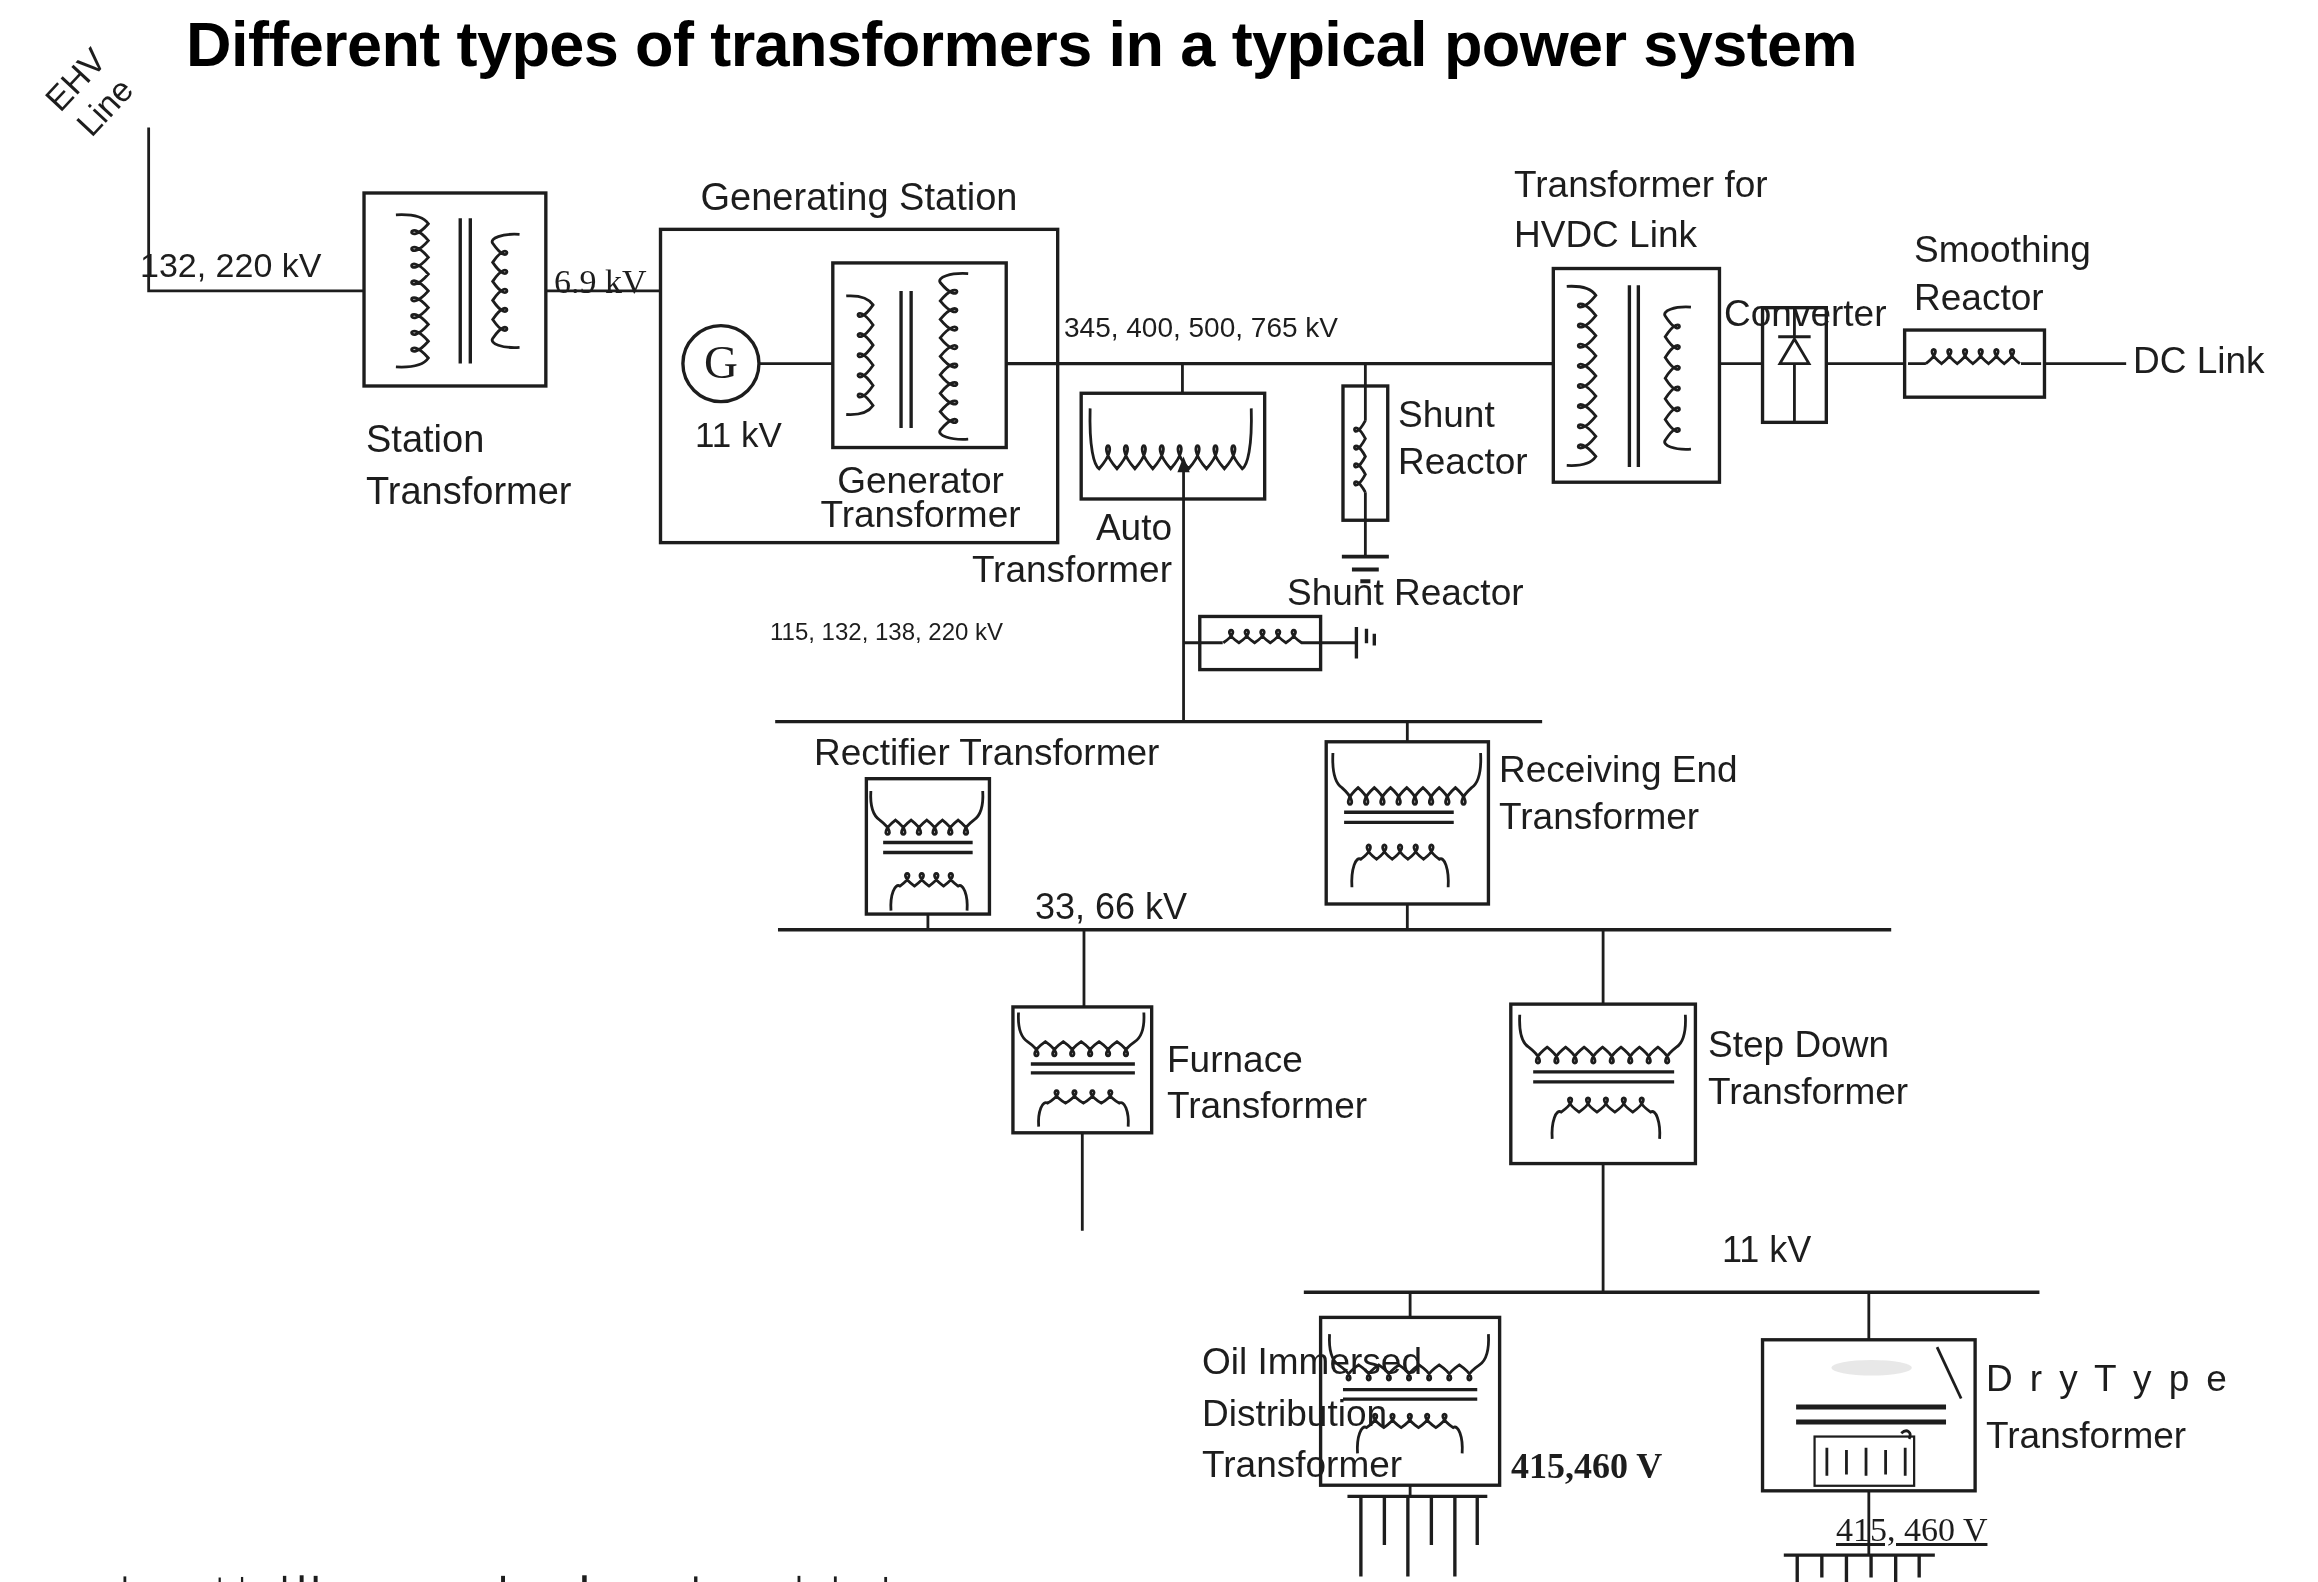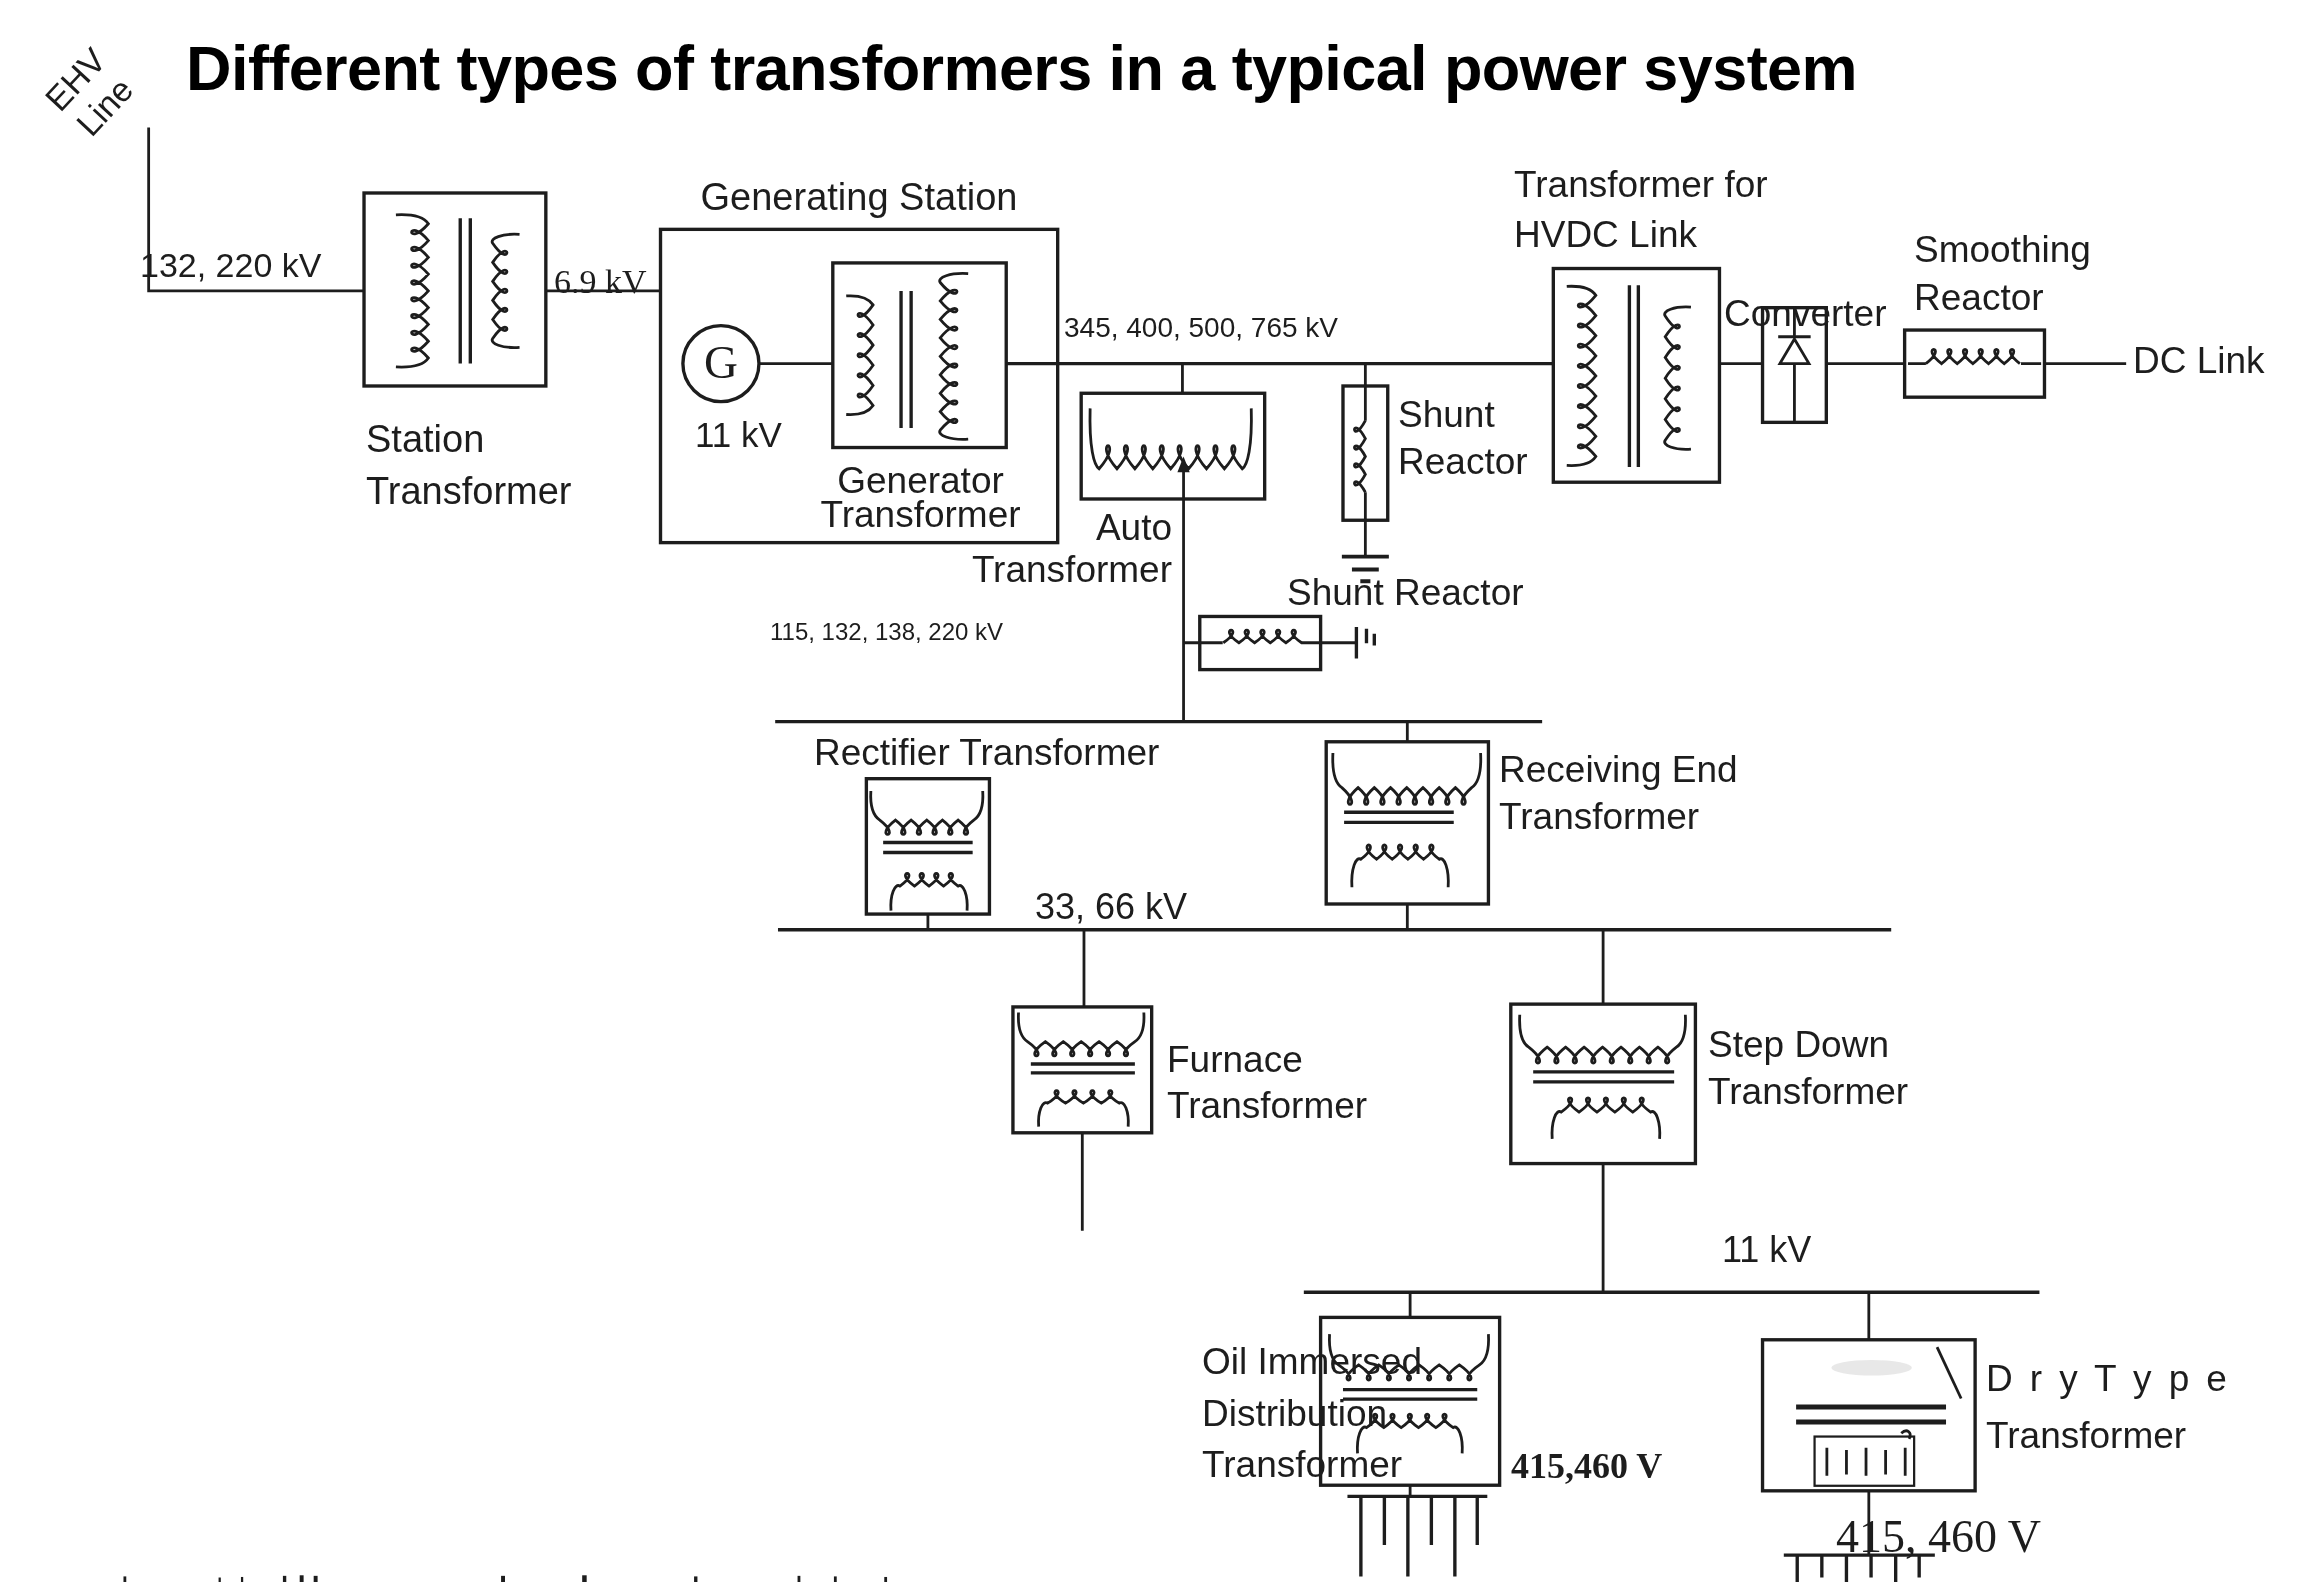--- a/index.html
+++ b/index.html
@@ -129,21 +129,21 @@
         <rect x="895" y="2817" width="7" height="11"></rect>
           <rect x="1040" y="2816" width="8" height="12"></rect>
         <rect x="1240" y="2818" width="6" height="10"></rect>
           <rect x="1425" y="2817" width="5" height="11"></rect>
         <rect x="1490" y="2818" width="5" height="10"></rect>
           <rect x="1580" y="2819" width="5" height="9"></rect>
       </g>
     </g>
   </svg>
 
-  <div class="lbl title" style="left:0;top:6.7px;width:2043px;font-size:63px;margin-top:24px;">Different types of transformers in a typical power system</div>
+  <div class="lbl title" style="left:0;top:6.7px;width:2043px;font-size:63px;">Different types of transformers in a typical power system</div>
 
   <div class="lbl rot" style="left:19.6px;top:53px;width:140px;font-size:34px;">
     <div>EHV</div>
     <div>Line</div>
   </div>
 
   <div class="lbl" style="left:140px;top:245px;font-size:34px;">132, 220 kV</div>
 
   <div class="lbl" style="left:366px;top:417px;font-size:38px;">Station</div>
   <div class="lbl" style="left:366px;top:469px;font-size:38px;">Transformer</div>
@@ -197,16 +197,16 @@
 
   <div class="lbl" style="left:1202px;top:1340px;font-size:37px;">Oil Immersed</div>
   <div class="lbl" style="left:1202px;top:1392px;font-size:37px;">Distribution</div>
   <div class="lbl" style="left:1202px;top:1443px;font-size:37px;">Transformer</div>
 
   <div class="lbl serif bold" style="left:1511px;top:1445px;font-size:36px;">415,460 V</div>
 
   <div class="lbl" style="left:1986px;top:1357px;font-size:37px;letter-spacing:3.4px;">D r y T y p e</div>
   <div class="lbl" style="left:1986px;top:1414px;font-size:37px;">Transformer</div>
 
-  <div class="lbl serif" style="left:1836px;top:1510px;font-size:46px;">415, 460 V</div>
+  <div class="lbl serif" style="left:1836px;top:1510px;font-size:34px;text-decoration:underline;">415, 460 V</div>
 
 </div>
 
 
 </body></html>

